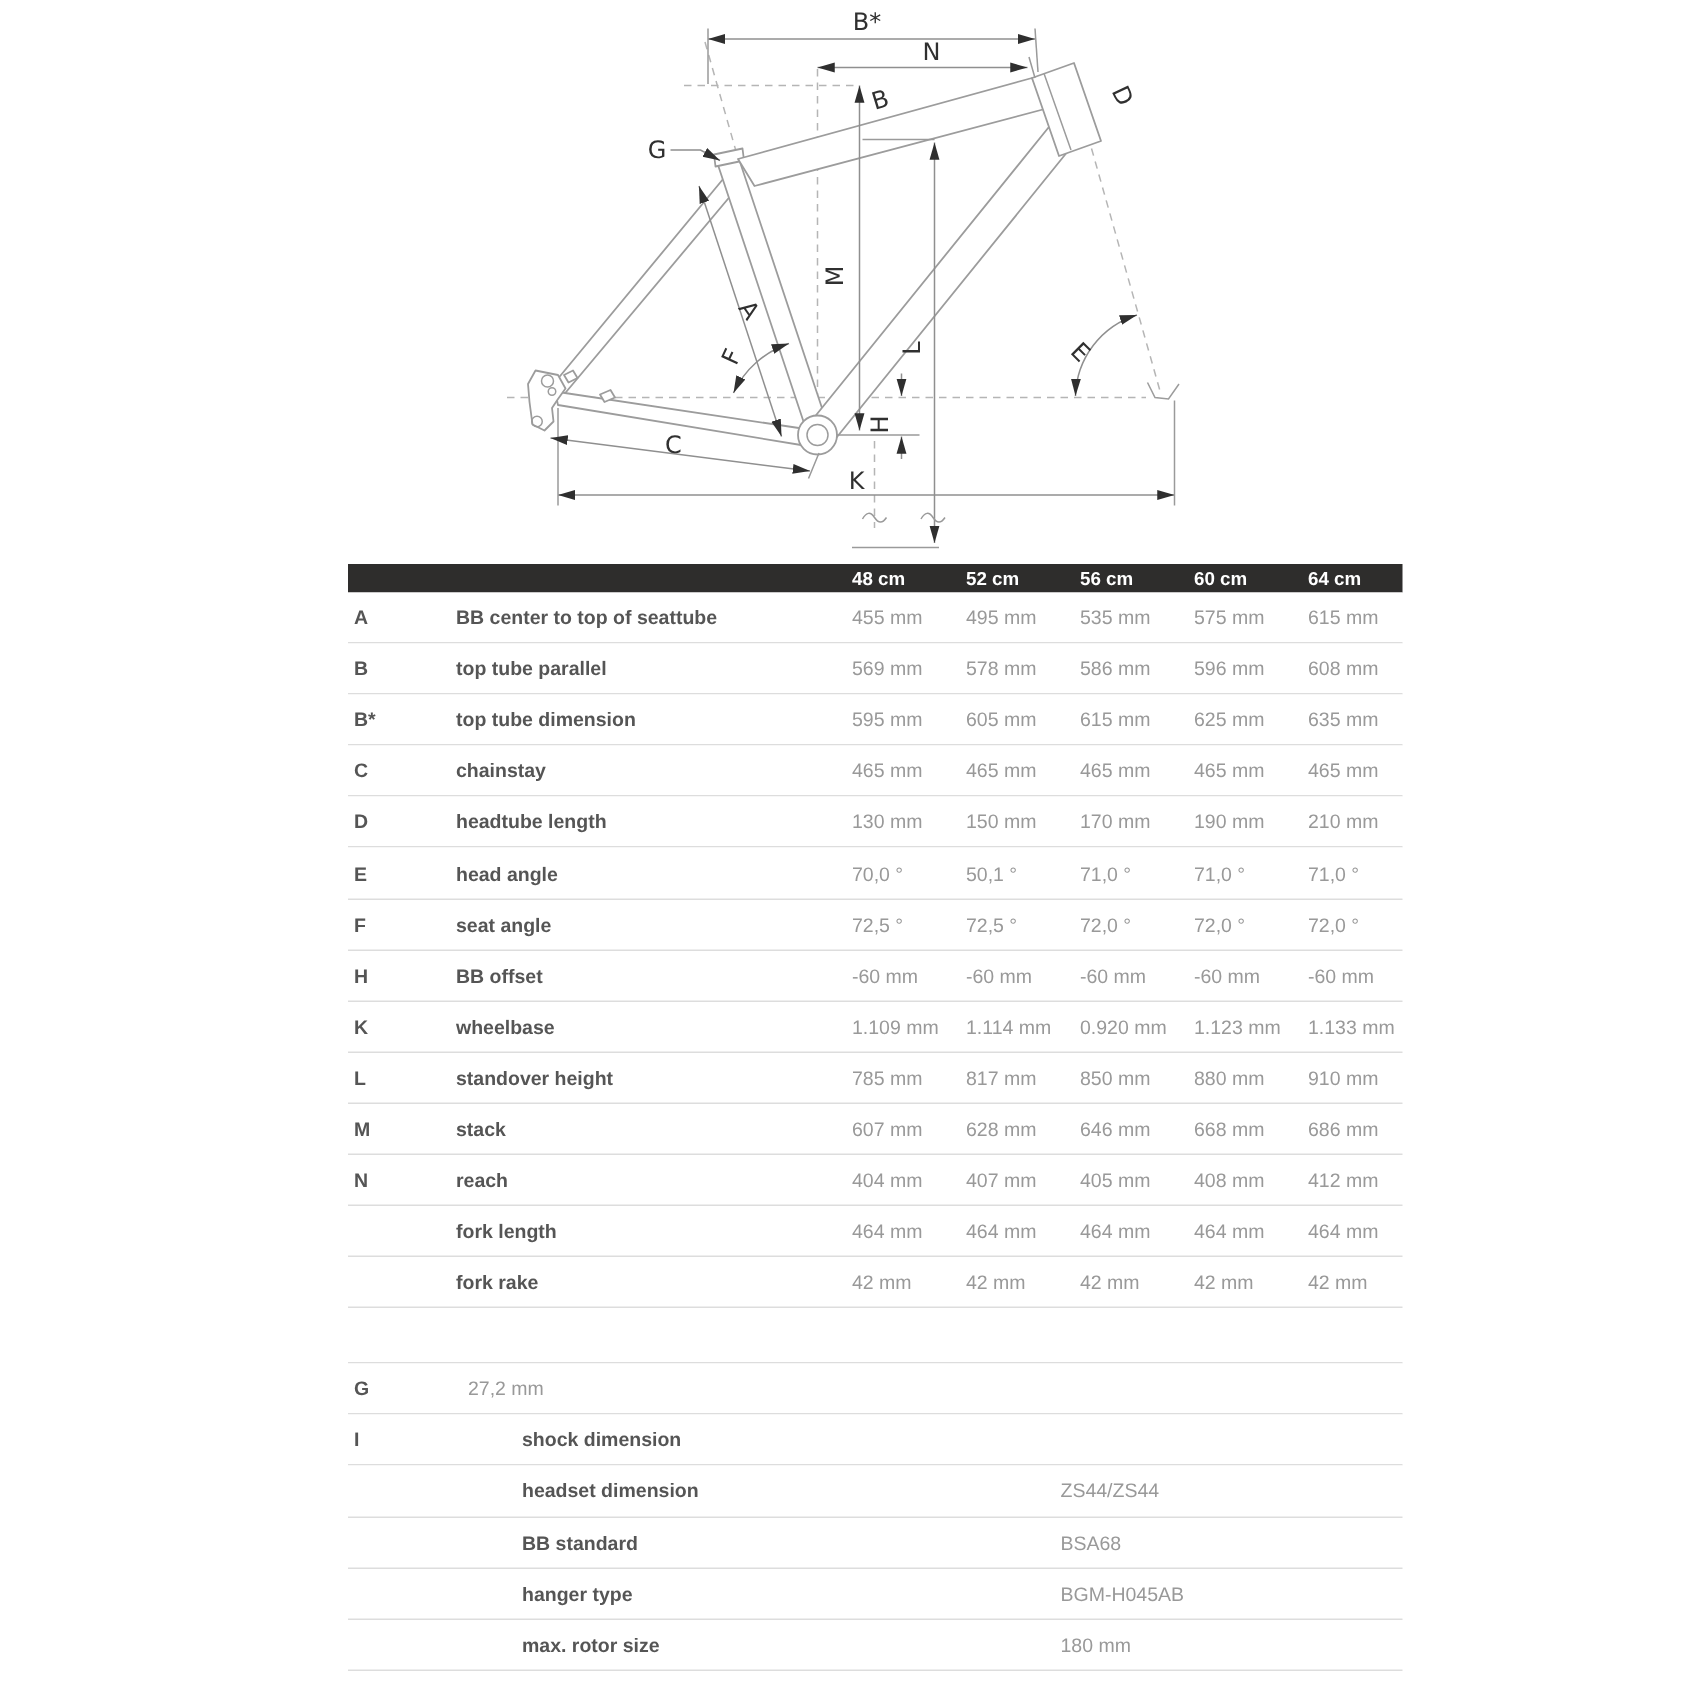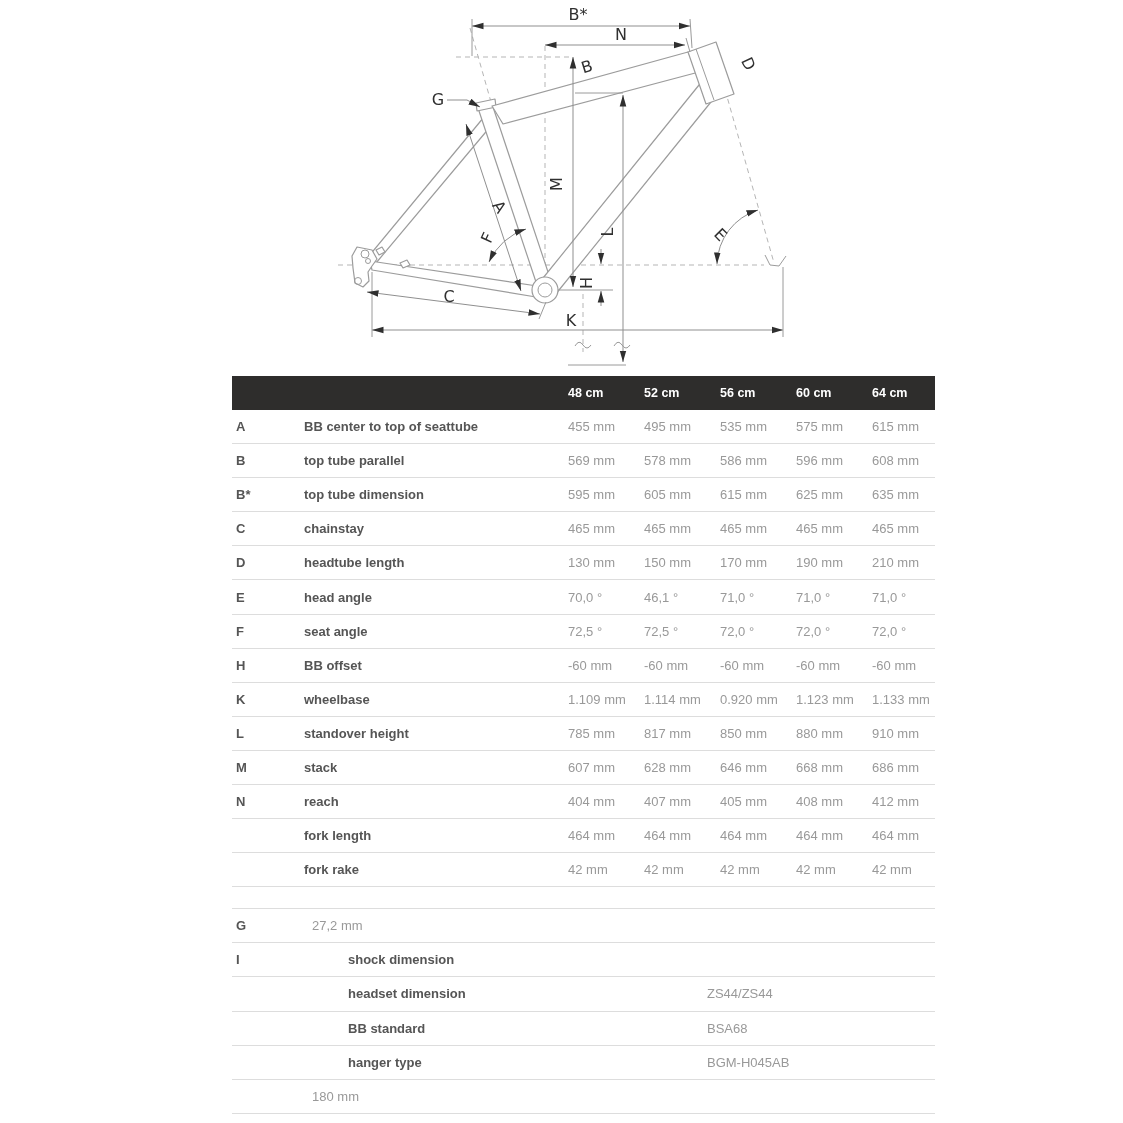--- a/index.html
+++ b/index.html
@@ -15,21 +15,21 @@
   .dimline{fill:none;stroke:#8f8f8f;stroke-width:1;
     marker-start:url(#arr);marker-end:url(#arr);}
   .leader{fill:none;stroke:#8f8f8f;stroke-width:1;marker-end:url(#arr);}
   .wavy{fill:none;stroke:#9a9a9a;stroke-width:1;}
   .lbl{font-family:"DejaVu Sans","Liberation Sans",sans-serif;font-size:16px;
     fill:var(--label-text);}
 
   
   .geo-table{position:absolute;left:232px;top:376px;width:703px;font-size:13px;}
   .geo-header{display:grid;grid-template-columns:36px 300px 76px 76px 76px 76px 1fr;
-    align-items:center;height:34px;background:var(--header-bg);color:var(--header-text);
+    align-items:center;height:19px;background:var(--header-bg);color:var(--header-text);
     font-weight:bold;font-size:12.5px;}
   .geo-row{display:grid;grid-template-columns:36px 300px 76px 76px 76px 76px 1fr;
     align-items:center;height:34.1px;border-bottom:1px solid var(--row-border);
     box-sizing:border-box;background:#fff;}
   .cell-letter{padding-left:4px;font-weight:bold;color:var(--row-label);}
   .cell-label{font-weight:bold;color:var(--row-label);padding-left:36px;}
   .cell-value{color:var(--row-value);font-weight:normal;}
 
   .spec-table{position:absolute;left:232px;top:908px;width:703px;font-size:13px;
     border-top:1px solid var(--row-border);}
@@ -168,21 +168,21 @@
           <div class="cell-value">130 mm</div>
           <div class="cell-value">150 mm</div>
           <div class="cell-value">170 mm</div>
           <div class="cell-value">190 mm</div>
           <div class="cell-value">210 mm</div>
         </div>
         <div class="geo-row">
           <div class="cell-letter">E</div>
           <div class="cell-label">head angle</div>
           <div class="cell-value">70,0 °</div>
-          <div class="cell-value">46,1 °</div>
+          <div class="cell-value">50,1 °</div>
           <div class="cell-value">71,0 °</div>
           <div class="cell-value">71,0 °</div>
           <div class="cell-value">71,0 °</div>
         </div>
         <div class="geo-row">
           <div class="cell-letter">F</div>
           <div class="cell-label">seat angle</div>
           <div class="cell-value">72,5 °</div>
           <div class="cell-value">72,5 °</div>
           <div class="cell-value">72,0 °</div>
@@ -276,18 +276,19 @@
           <div class="cell-label">BB standard</div>
           <div class="cell-value">BSA68</div>
         </div>
         <div class="spec-row">
           <div class="cell-letter"></div>
           <div class="cell-label">hanger type</div>
           <div class="cell-value">BGM-H045AB</div>
         </div>
         <div class="spec-row">
           <div class="cell-letter"></div>
+          <div class="cell-label">max. rotor size</div>
           <div class="cell-value">180 mm</div>
         </div>
       </div>
   </div>
 
 </div>
 
 </body></html>

